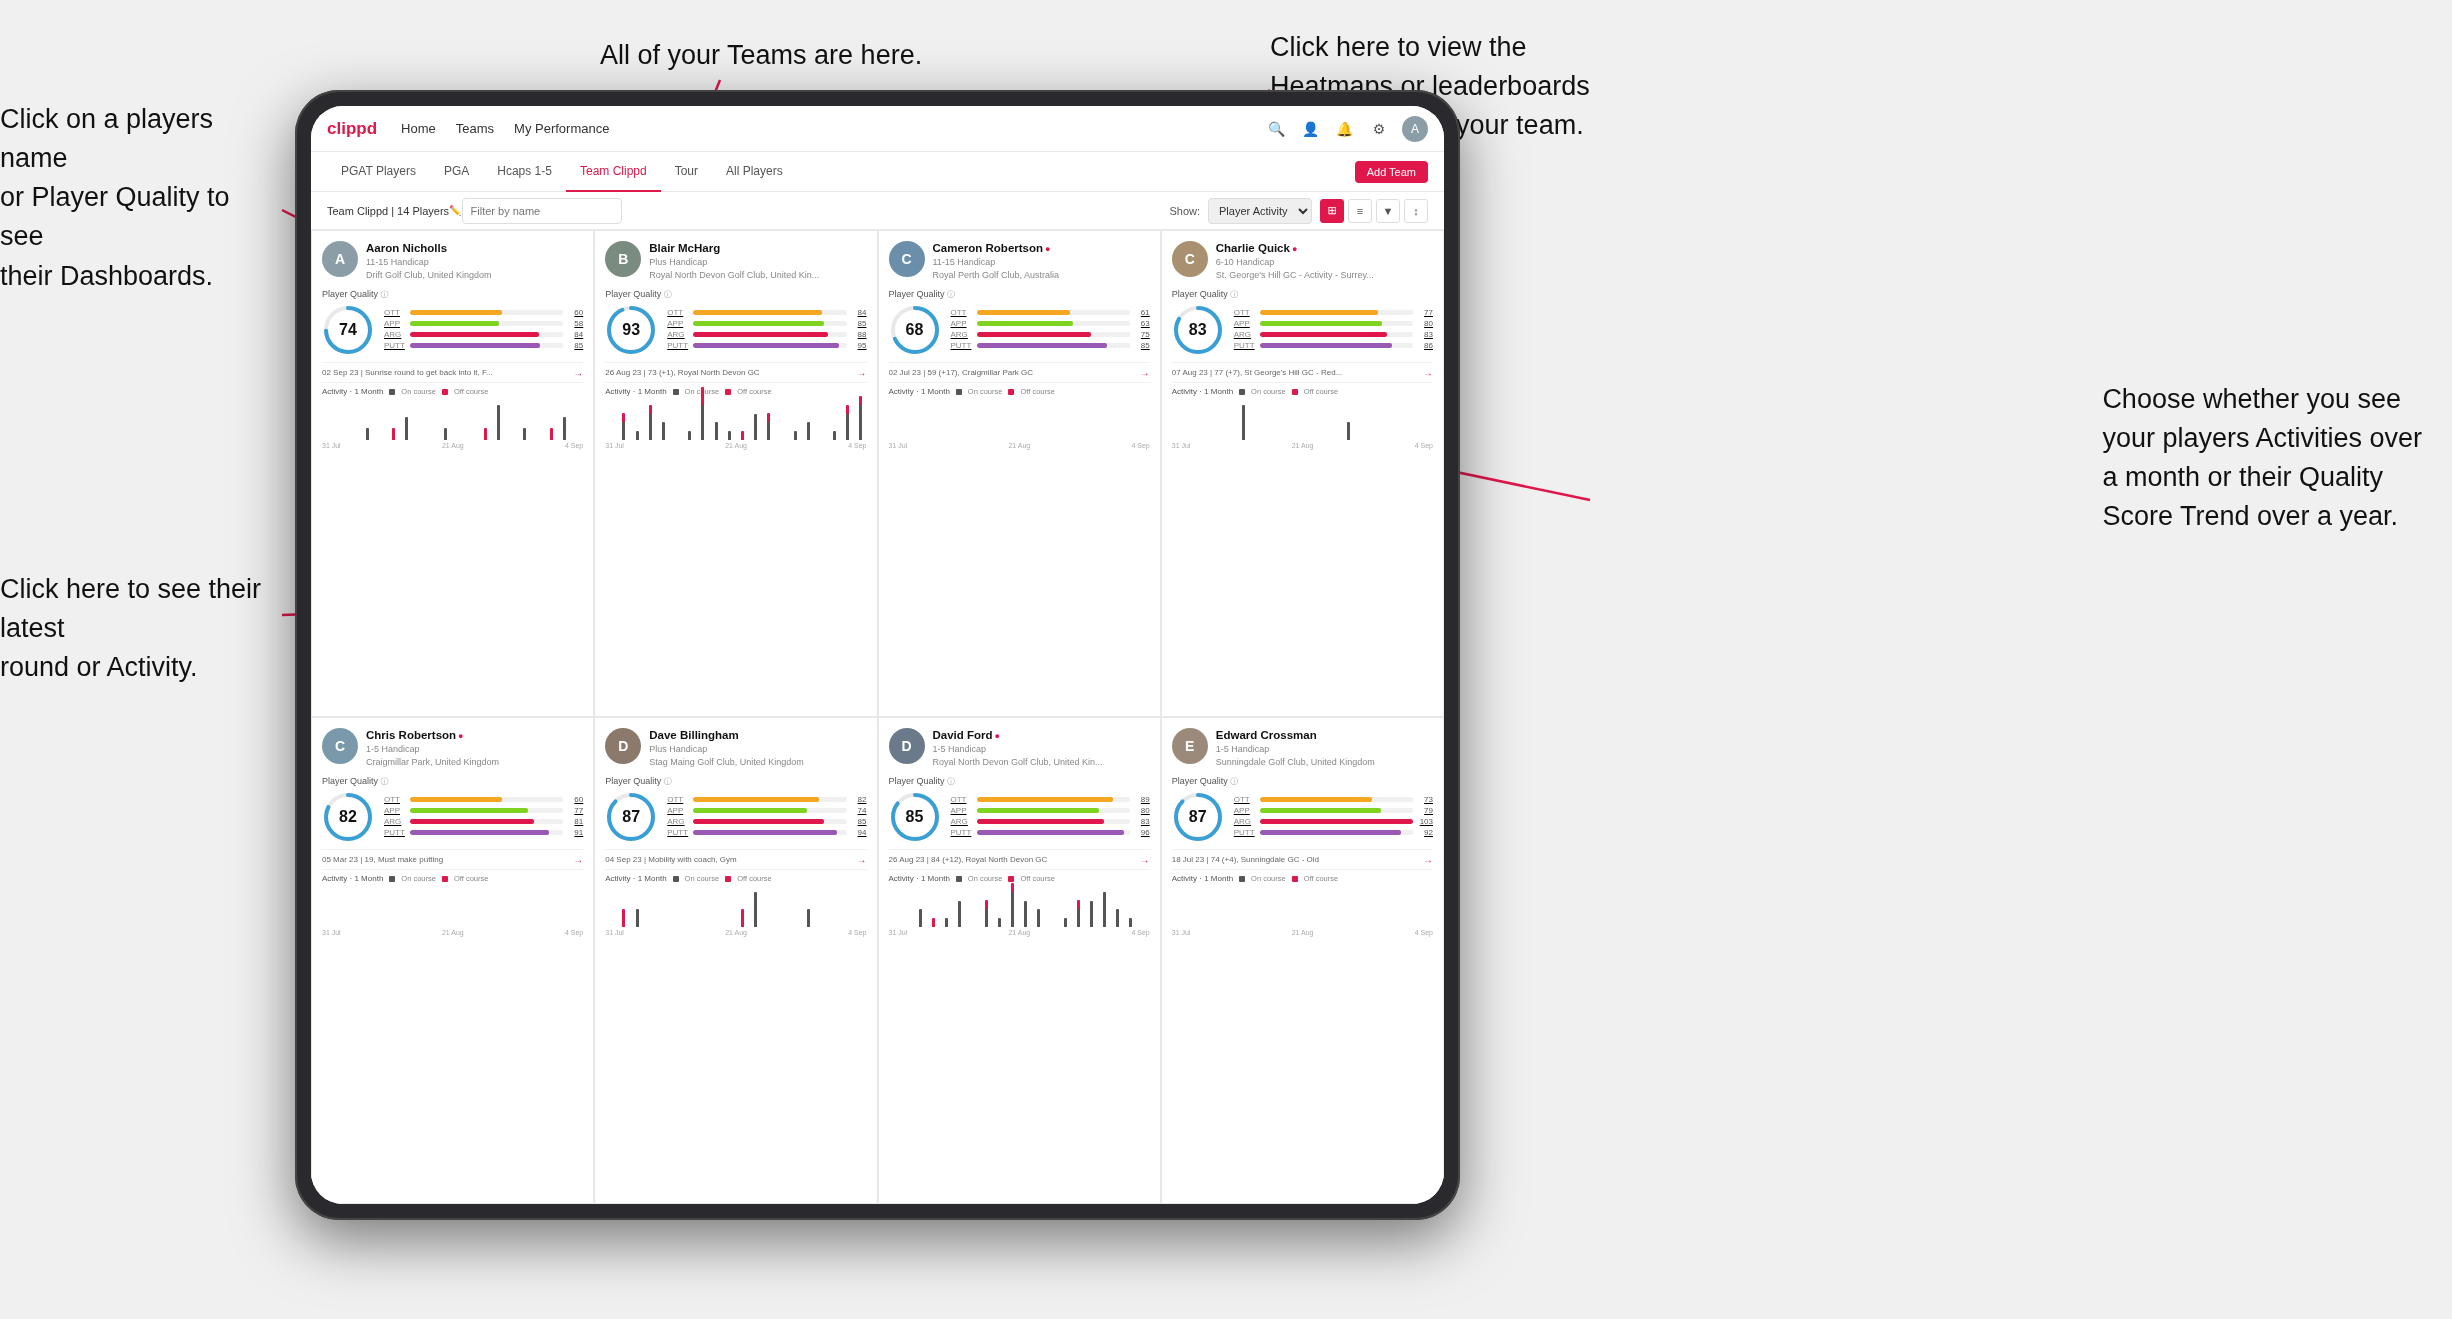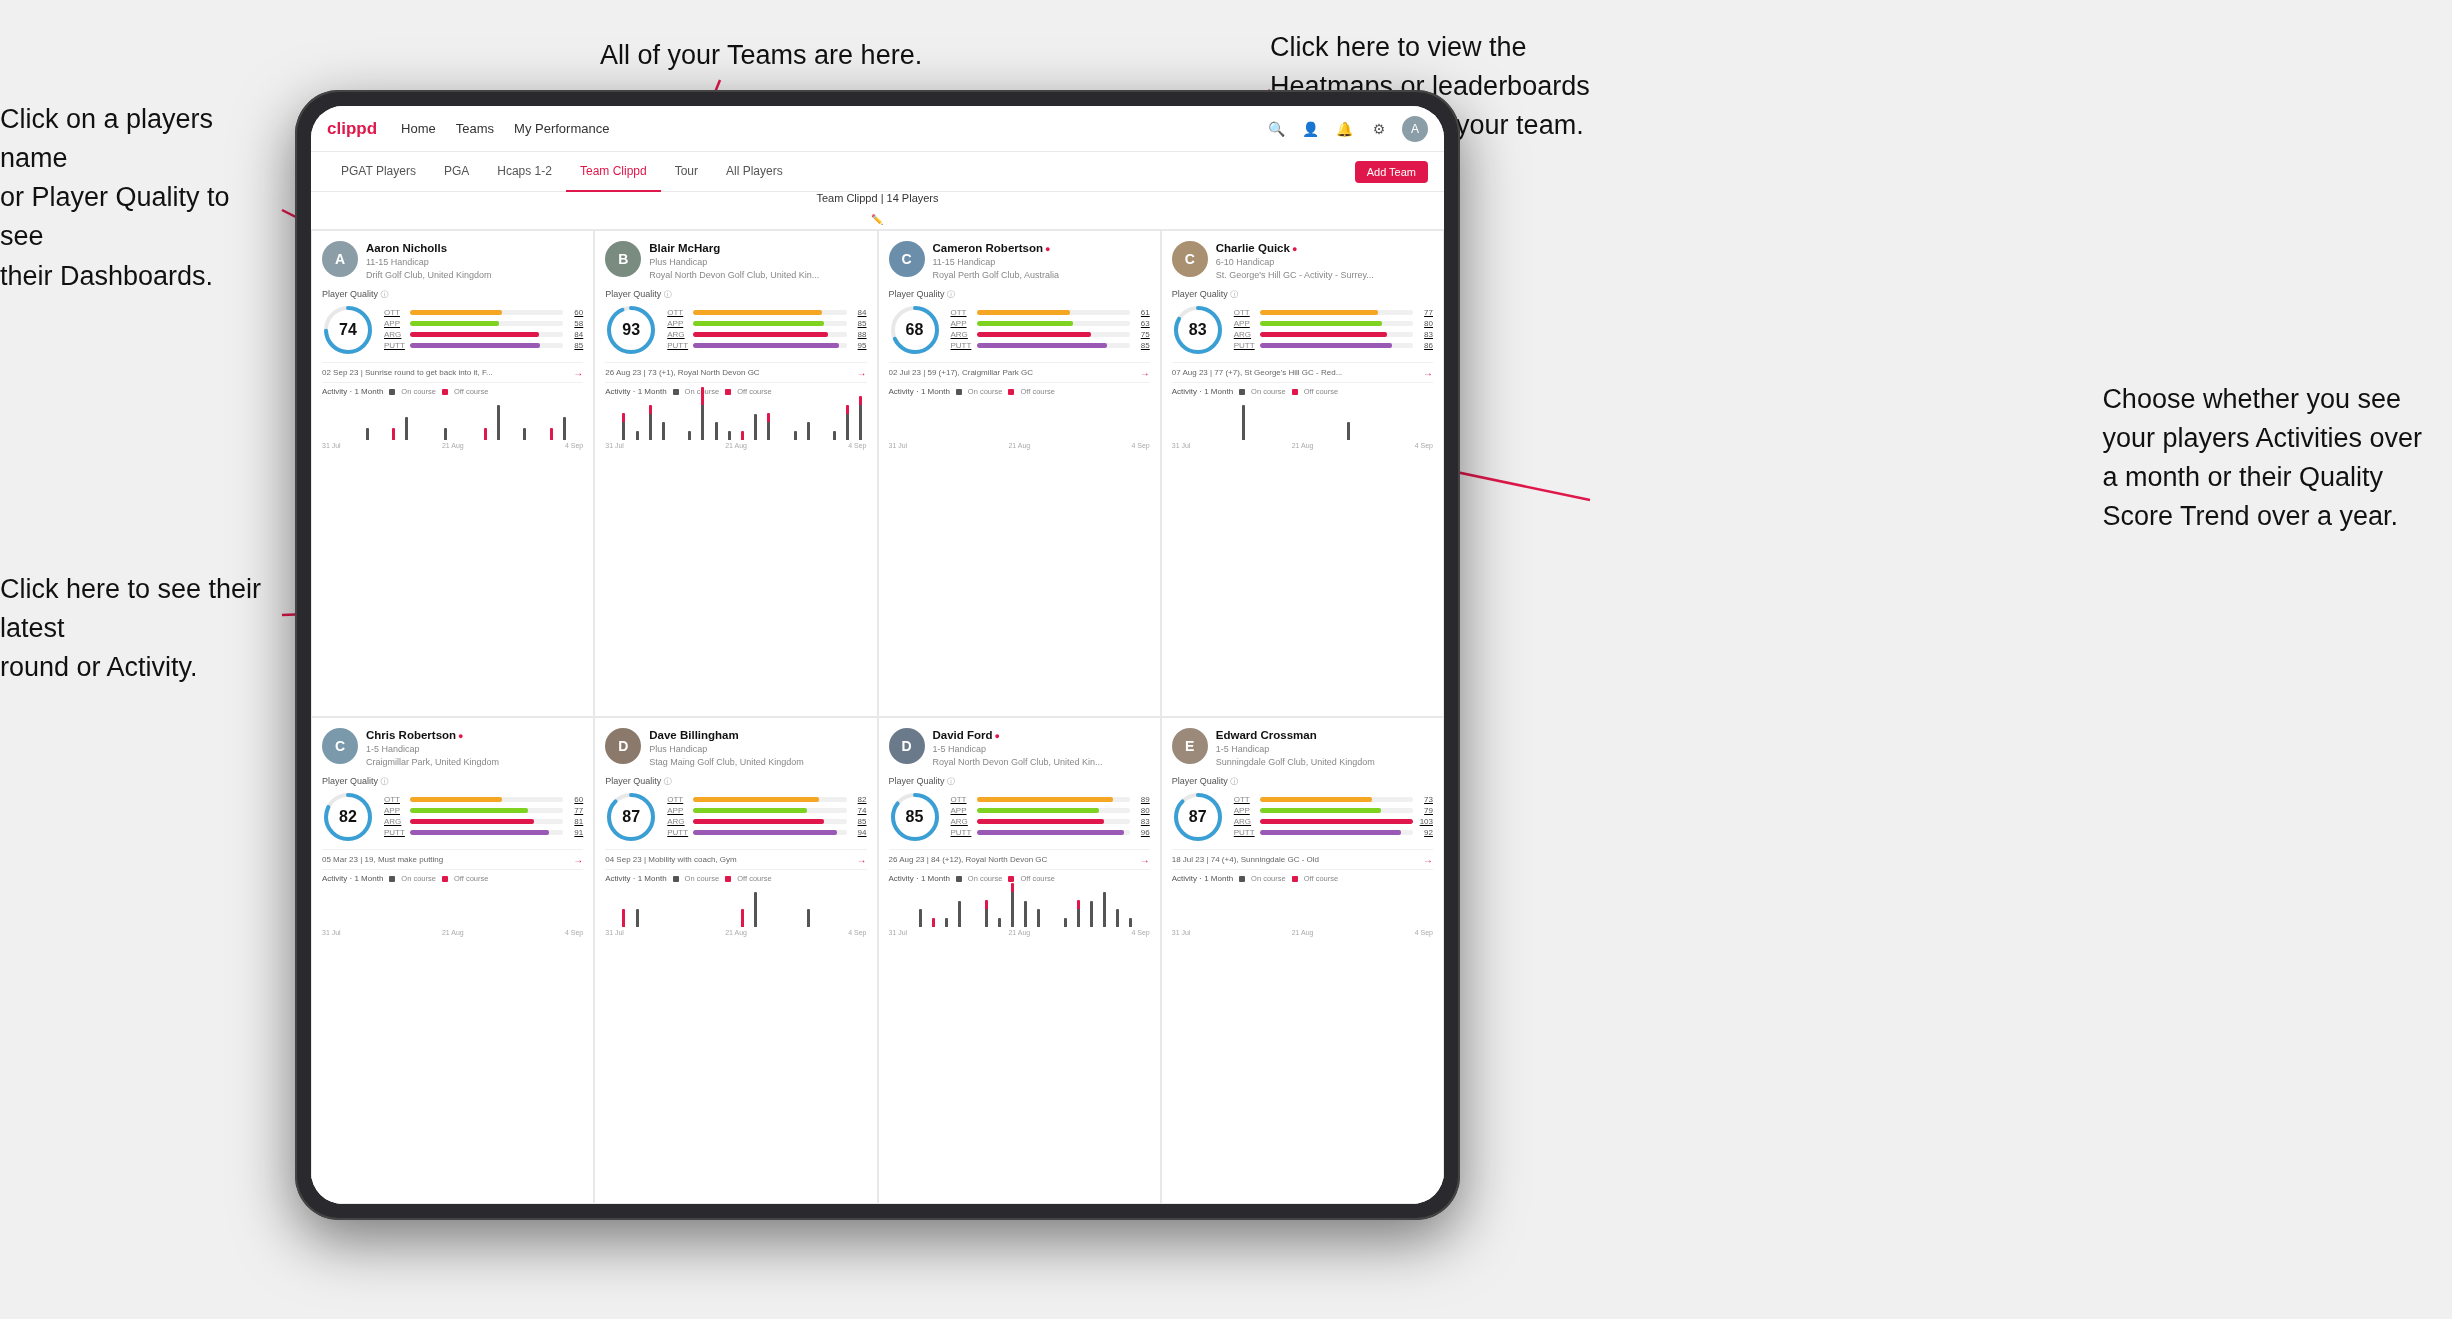--- a/index.html
+++ b/index.html
@@ -117,24 +117,22 @@
       font-size: 11px;
       cursor: pointer;
     }
 
     
     .filter-bar {
       height: 38px;
       background: #fff;
       display: flex;
       align-items: center;
-      padding: 0 32px;
+      padding: 0 16px;
       border-bottom: 1px solid #e8e8e8;
-      gap: 10px;
-      flex-direction: column;
     }
 
     .filter-label {
       font-size: 11px;
       color: #333;
       font-weight: 500;
     }
 
     .filter-search {
       flex: 1;
@@ -468,21 +466,21 @@
         <div class="nav-icon">👤</div>
         <div class="nav-icon">🔔</div>
         <div class="nav-icon">⚙</div>
         <div class="nav-icon" style="width:26px;height:26px;border-radius:50%;background:#8B9EA8;color:#fff;font-size:12px;display:flex;align-items:center;justify-content:center;">A</div>
       </div>
     </div>
 
     <div class="sub-nav">
       <div class="sub-nav-item">PGAT Players</div>
       <div class="sub-nav-item">PGA</div>
-      <div class="sub-nav-item">Hcaps 1-2</div>
+      <div class="sub-nav-item">Hcaps 1-5</div>
       <div class="sub-nav-item active">Team Clippd</div>
       <div class="sub-nav-item">Tour</div>
       <div class="sub-nav-item">All Players</div>
       <button class="add-team-btn">Add Team</button>
     </div>
 
     <div class="filter-bar">
       <span class="filter-label">Team Clippd | 14 Players</span>
       <span style="font-size:10px;color:#888;cursor:pointer;">✏️</span>
       <input class="filter-search" type="text" placeholder="Filter by name" style="">

